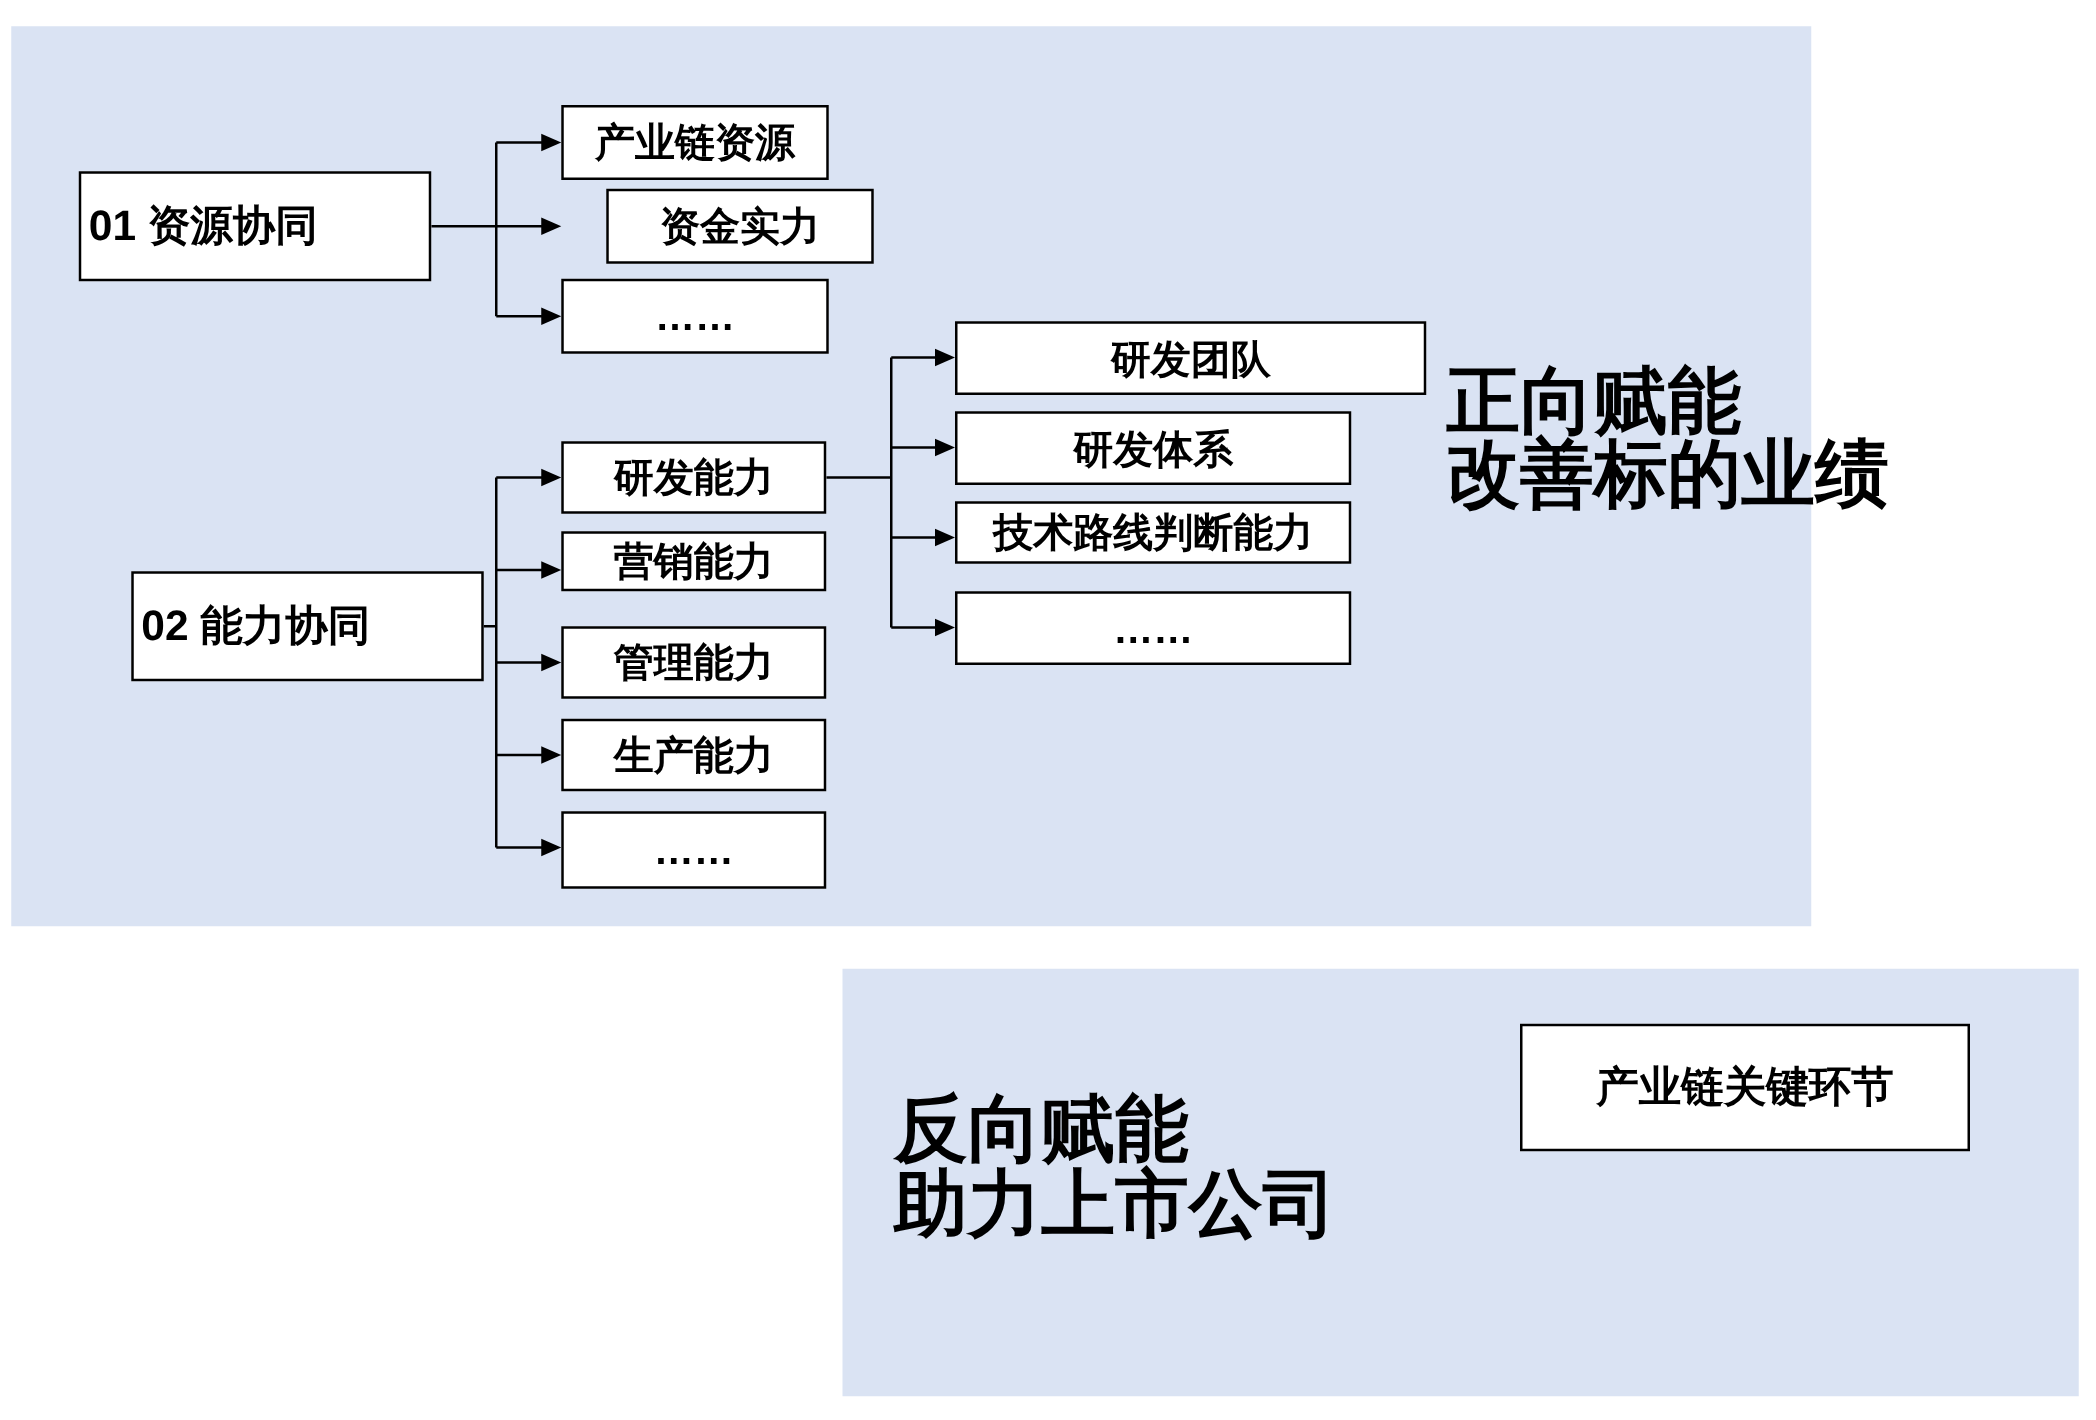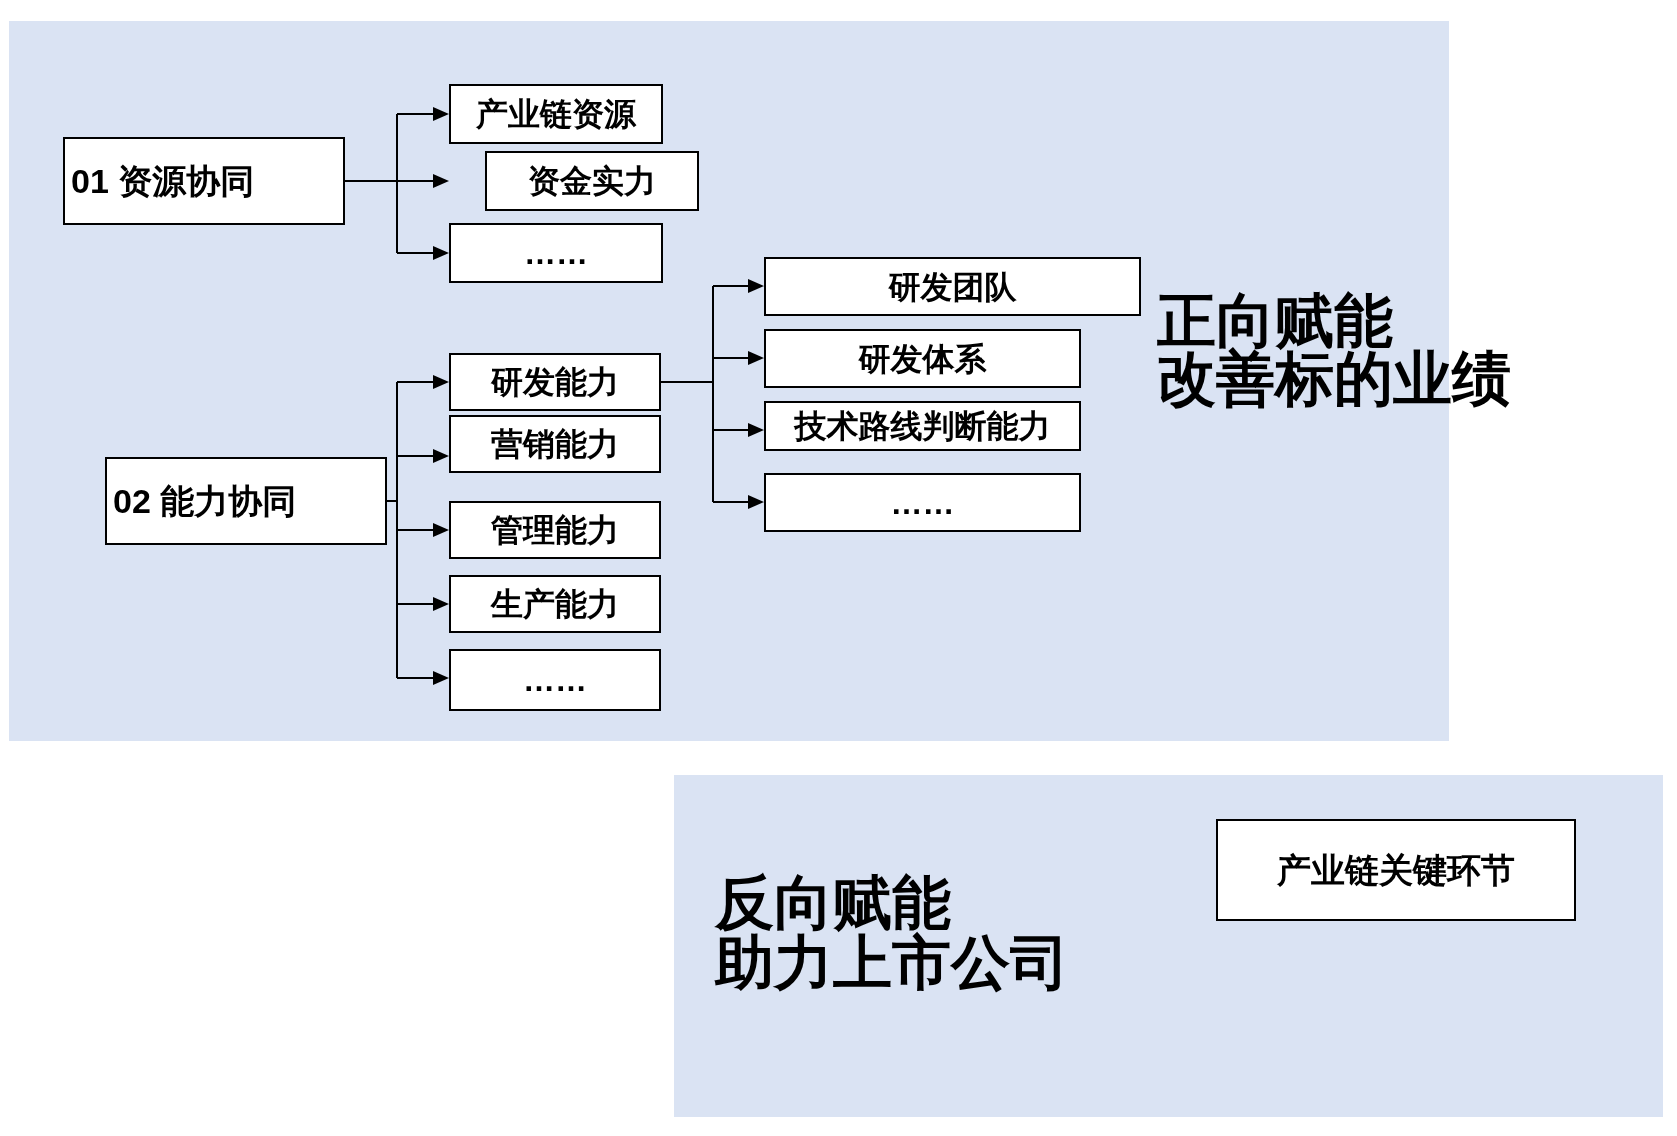--- a/index.html
+++ b/index.html
@@ -108,21 +108,21 @@
   </svg>
 
   <div class="box level1" style="left:63px; top:137px; width:282px; height:88px;">01 资源协同</div>
   <div class="box level1" style="left:63px; top:457px; width:282px; height:88px;margin-left:42px;">02 能力协同</div>
 
   <div class="box" style="left:449px; top:84px;  width:214px; height:60px;text-align:right;">产业链资源</div>
   <div class="box" style="left:449px; top:151px; width:214px; height:60px;margin-left:36px;">资金实力</div>
   <div class="box" style="left:449px; top:223px; width:214px; height:60px;">……</div>
 
   <div class="box" style="left:449px; top:353px; width:212px; height:58px;">研发能力</div>
-  <div class="box" style="left:449px; top:415px; width:212px; height:58px;">营销能力</div>
+  <div class="box" style="left:449px; top:425px; width:212px; height:48px;">营销能力</div>
   <div class="box" style="left:449px; top:501px; width:212px; height:58px;">管理能力</div>
   <div class="box" style="left:449px; top:575px; width:212px; height:58px;">生产能力</div>
   <div class="box" style="left:449px; top:649px; width:212px; height:62px;">……</div>
 
   <div class="box" style="left:764px; top:257px; width:377px; height:59px;">研发团队</div>
   <div class="box" style="left:764px; top:329px; width:317px; height:59px;">研发体系</div>
   <div class="box" style="left:764px; top:401px; width:317px; height:50px;">技术路线判断能力</div>
   <div class="box" style="left:764px; top:473px; width:317px; height:59px;">……</div>
 
   <div class="heading forward" style="left:1157px; top:292px;">

